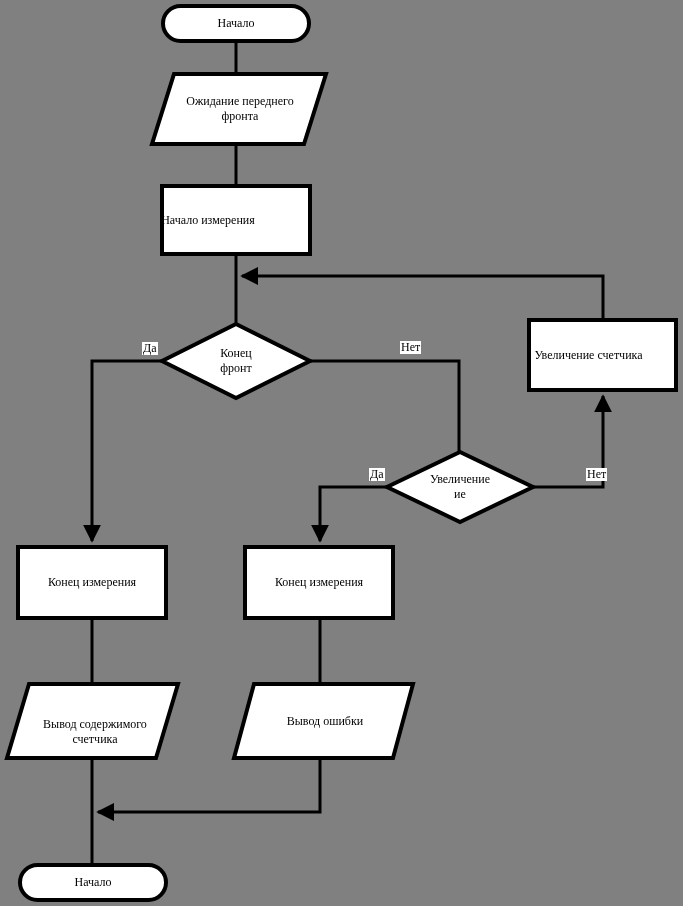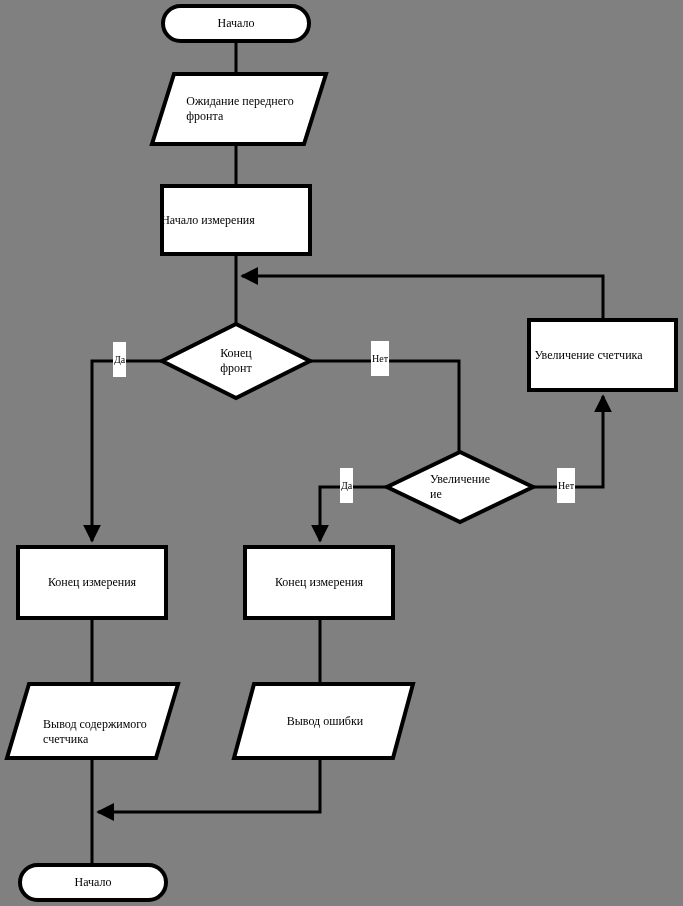--- a/index.html
+++ b/index.html
@@ -20,35 +20,37 @@
     left: 0;
     top: 0;
     width: 683px;
     height: 906px;
   }
   .node-label {
     position: absolute;
     display: flex;
     align-items: center;
     justify-content: center;
+    text-align: center;
     font-family: "Liberation Serif", "DejaVu Serif", serif;
     font-size: 12px;
     color: #000000;
     line-height: 1.25;
     pointer-events: none;
     white-space: pre-line;
   }
   .edge-label {
     position: absolute;
     background: #ffffff;
     color: #000000;
     font-family: "Liberation Serif", "DejaVu Serif", serif;
-    font-size: 10px;
+    font-size: 12px;
     line-height: 1.1;
-    padding: 12px 1px;
+    padding: 0 1px;
+    margin-left: 29px;
   }
 </style>
 </head>
 <body>
 
 <div id="canvas">
 
   <svg id="flow-svg" viewBox="0 0 683 906" xmlns="http://www.w3.org/2000/svg">
     <defs>
       <marker id="arrow" viewBox="0 0 10 10" refX="9" refY="5" markerWidth="6" markerHeight="6" orient="auto-start-reverse">

